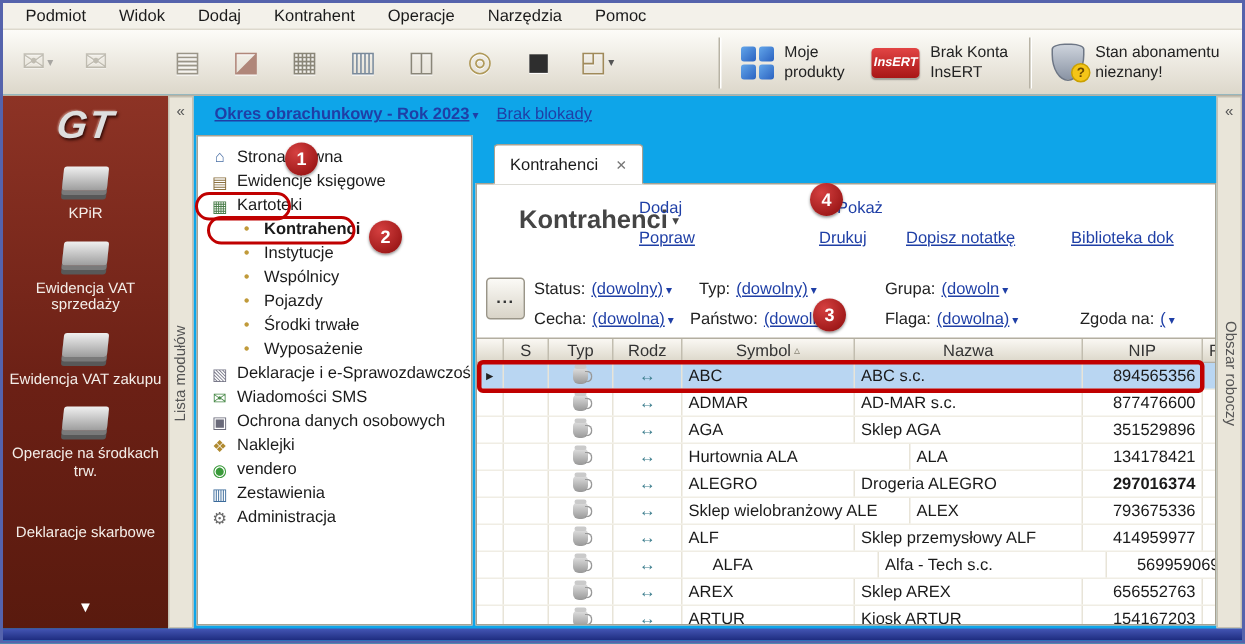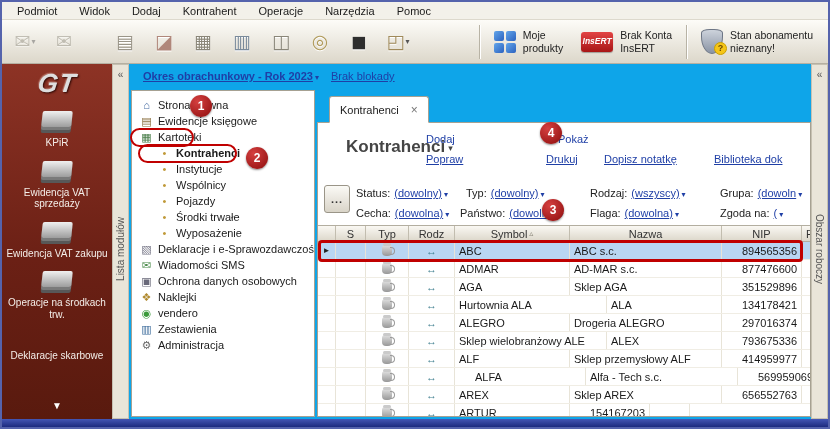--- a/index.html
+++ b/index.html
@@ -311,21 +311,20 @@
           <a class="act a2">Pokaż</a>
           <a class="act a3 u">Popraw</a>
           <a class="act a4 u">Drukuj</a>
           <a class="act a5 u">Dopisz notatkę</a>
           <a class="act a6 u">Biblioteka dok</a>
           <div class="more-btn">...</div>
           <div class="filters">
             <div class="f-row" id="filters-row1">
                 <span class="f-slot" style="width: 110px;"><span class="f-label">Status:</span><span class="f-value">(dowolny)</span><span class="f-dd">▾</span></span>
                 <span class="f-slot" style="width: 124px;"><span class="f-label">Typ:</span><span class="f-value">(dowolny)</span><span class="f-dd">▾</span></span>
-                <span class="f-slot" style="width: 130px;"><span class="f-label">Rodzaj:</span><span class="f-value">(wszyscy)</span><span class="f-dd">▾</span></span>
                 <span class="f-slot" style="width: 120px;"><span class="f-label">Grupa:</span><span class="f-value">(dowoln</span><span class="f-dd">▾</span></span>
               </div>
             <div class="f-row" id="filters-row2">
                 <span class="f-slot" style="width: 104px;"><span class="f-label">Cecha:</span><span class="f-value">(dowolna)</span><span class="f-dd">▾</span></span>
                 <span class="f-slot" style="width: 130px;"><span class="f-label">Państwo:</span><span class="f-value">(dowolne)</span><span class="f-dd">▾</span></span>
                 <span class="f-slot" style="width: 130px;"><span class="f-label">Flaga:</span><span class="f-value">(dowolna)</span><span class="f-dd">▾</span></span>
                 <span class="f-slot" style="width: 120px;"><span class="f-label">Zgoda na:</span><span class="f-value">(</span><span class="f-dd">▾</span></span>
               </div>
           </div>
           <div class="tablewrap">
@@ -419,21 +418,21 @@
                   <div class="t-cell c-center" style="width: 18px;"></div>
                   <div class="t-cell" style="width: 30px;"></div>
                   <div class="t-cell c-center" style="width: 43px;">
                     <span class="jug"></span>
                   </div>
                   <div class="t-cell c-center" style="width: 46px;">
                     <span class="rodz-arrow">↔</span>
                   </div>
                   <div class="t-cell" style="width: 115px;">ALEGRO</div>
                   <div class="t-cell" style="width: 152px;">Drogeria ALEGRO</div>
-                  <div class="t-cell c-right" style="width: 80px;">297016374</div>
+                  <div class="t-cell c-right" style="width: 80px; font-weight: bold;">297016374</div>
                   <div class="t-cell" style="width: 40px;"></div>
                 </div>
                 <div class="t-row">
                   <div class="t-cell c-center" style="width: 18px;"></div>
                   <div class="t-cell" style="width: 30px;"></div>
                   <div class="t-cell c-center" style="width: 43px;">
                     <span class="jug"></span>
                   </div>
                   <div class="t-cell c-center" style="width: 46px;">
                     <span class="rodz-arrow">↔</span>
@@ -488,20 +487,21 @@
                 <div class="t-row">
                   <div class="t-cell c-center" style="width: 18px;"></div>
                   <div class="t-cell" style="width: 30px;"></div>
                   <div class="t-cell c-center" style="width: 43px;">
                     <span class="jug"></span>
                   </div>
                   <div class="t-cell c-center" style="width: 46px;">
                     <span class="rodz-arrow">↔</span>
                   </div>
                   <div class="t-cell" style="width: 115px;">ARTUR</div>
+                  <div class="t-cell" style="width: 152px;">Kiosk ARTUR</div>
                   <div class="t-cell c-right" style="width: 80px;">154167203</div>
                   <div class="t-cell" style="width: 40px;"></div>
                 </div>
               </div>
           </div>
         </div>
       </div>
     </div>
 
     <div class="vstrip vright">

